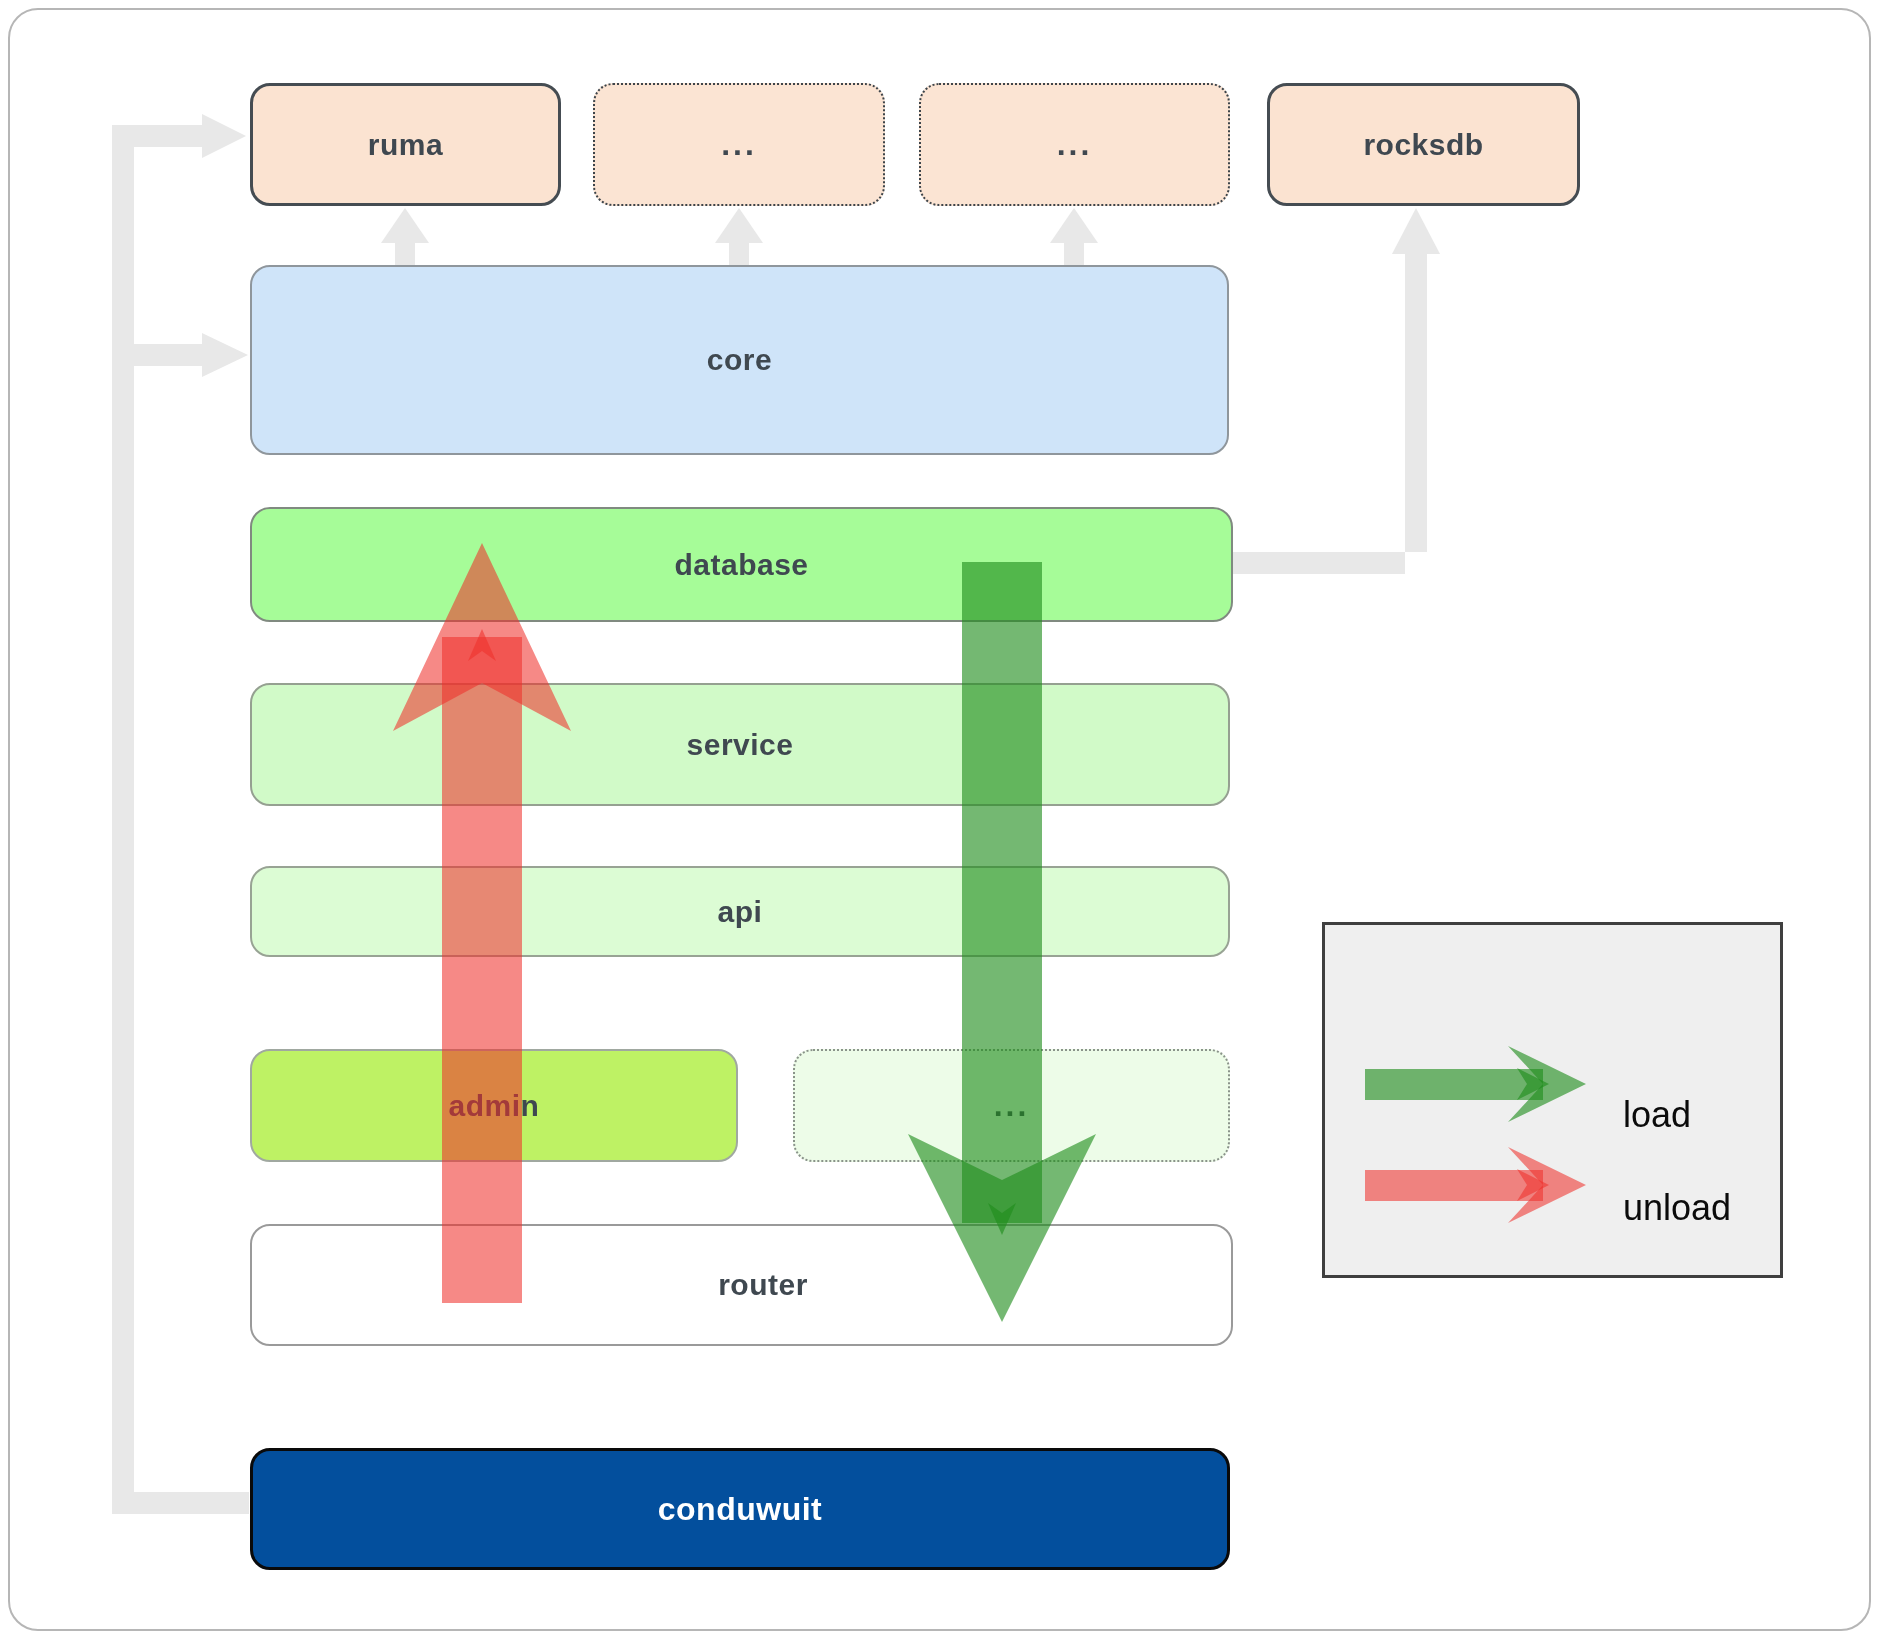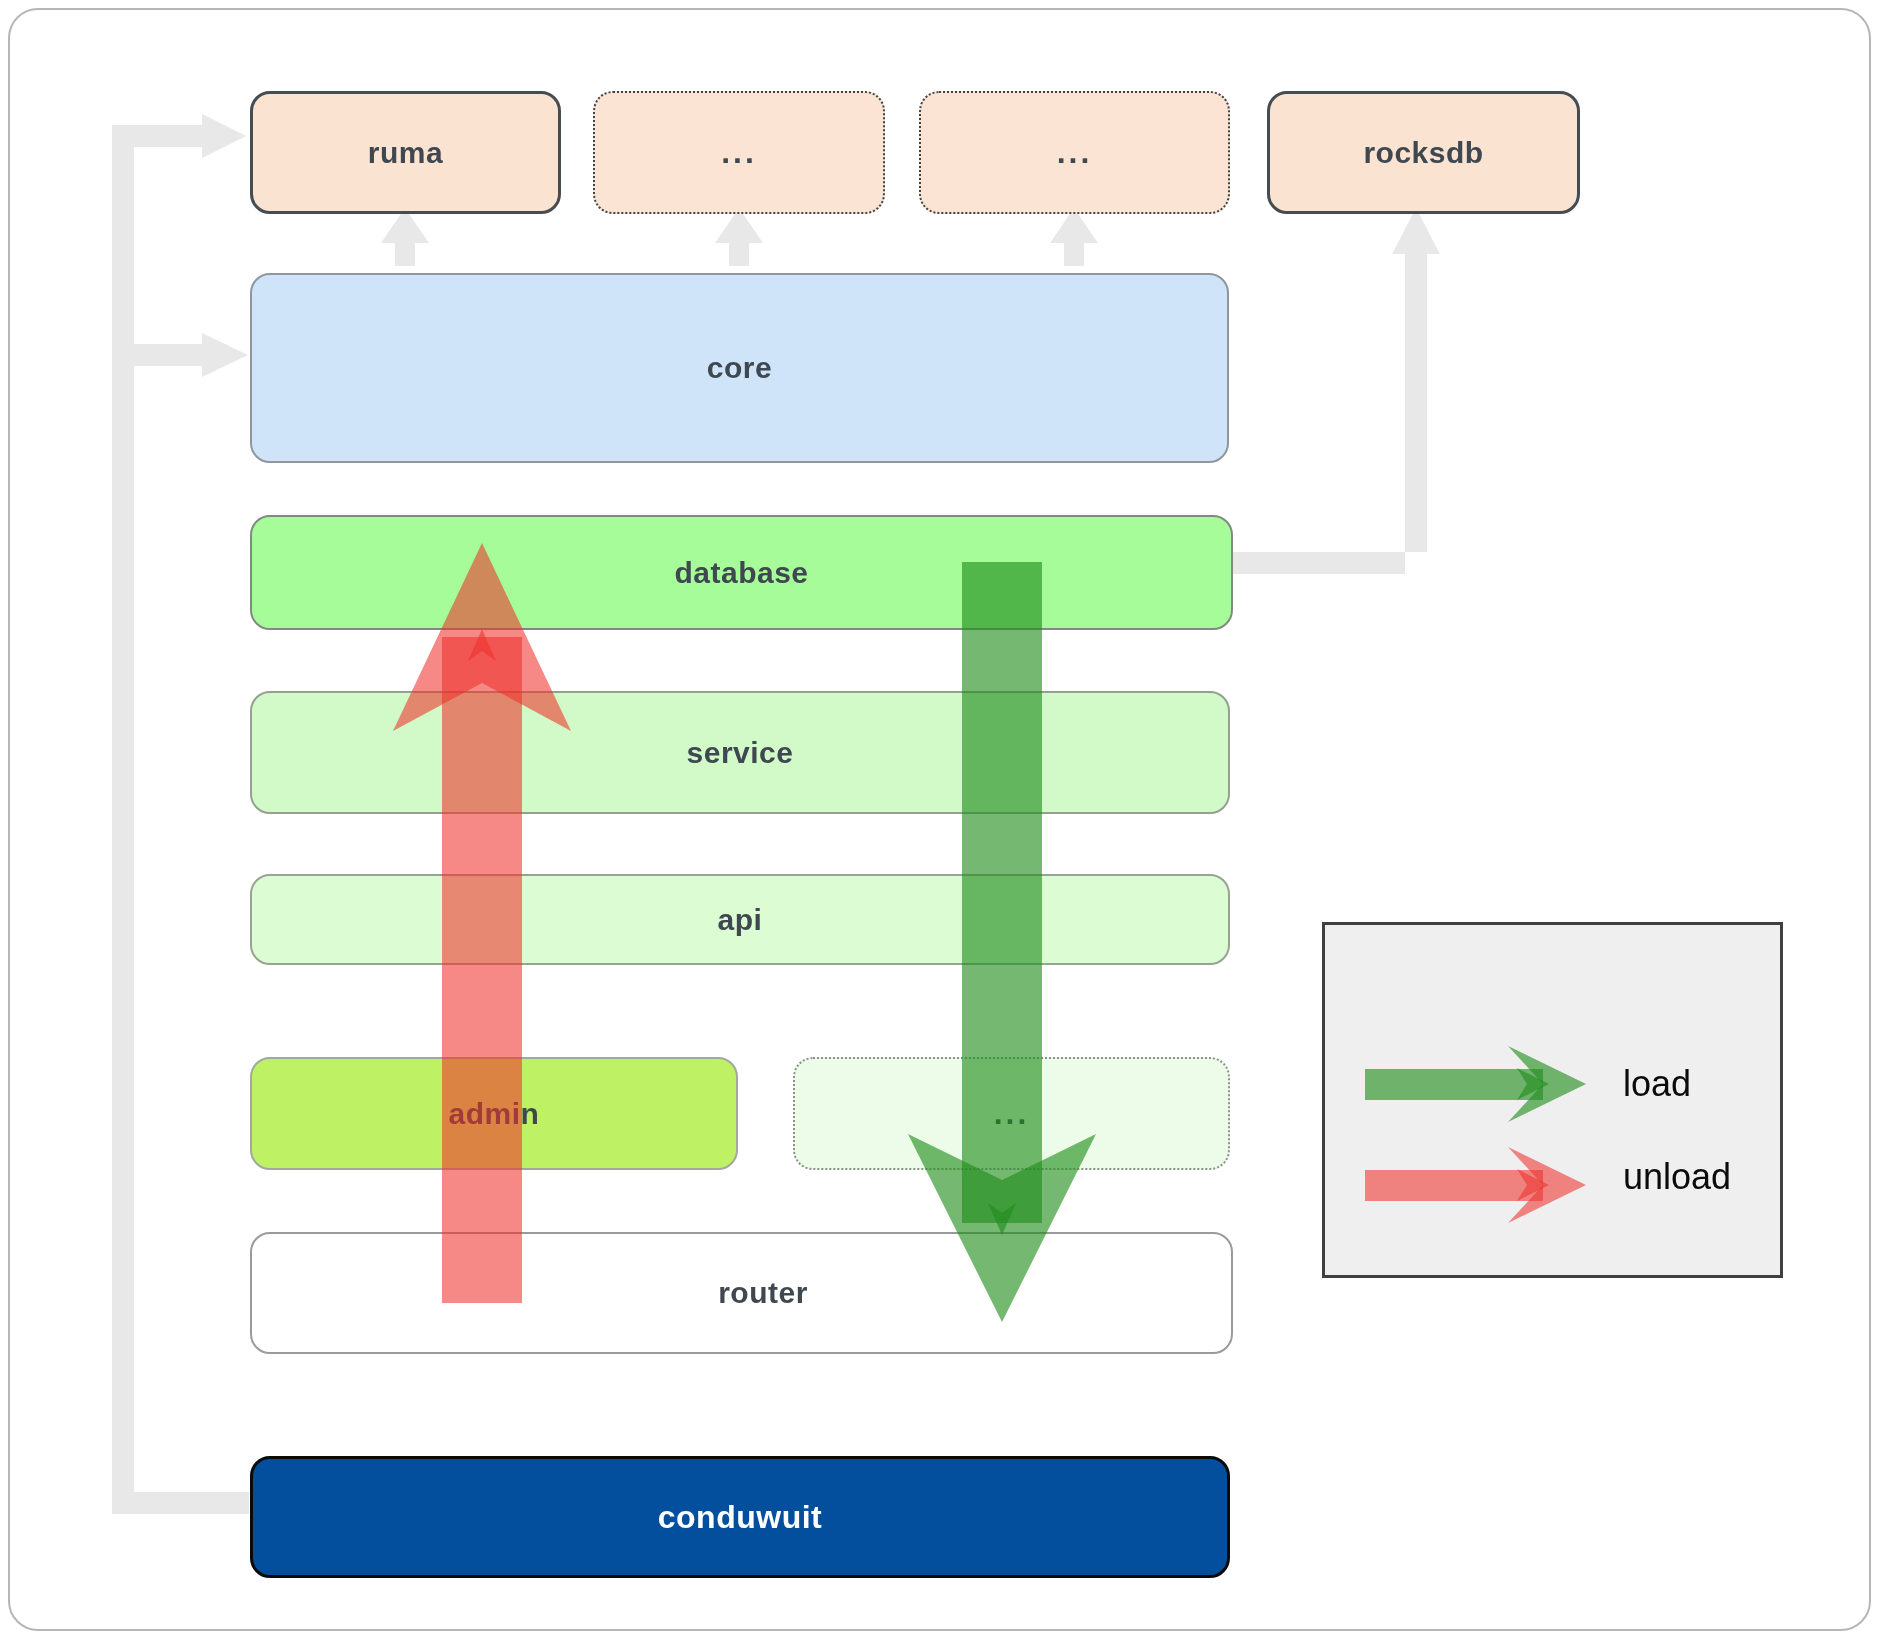--- a/index.html
+++ b/index.html
@@ -32,21 +32,20 @@
     position: absolute;
     box-sizing: border-box;
     border-radius: 20px;
     display: flex;
     align-items: center;
     justify-content: center;
     font-size: 30px;
     font-weight: 600;
     color: #3f4850;
     letter-spacing: 0.5px;
-    margin-top: 8px;
   }
   .node.dots { font-size: 32px; letter-spacing: 3px; }
 
   .n-ruma        { left: 250px; top: 83px;  width: 311px; height: 123px; background:#fbe3d1; border: 3px solid #454c52; }
   .n-dep-a       { left: 593px; top: 83px;  width: 292px; height: 123px; background:#fbe4d3; border: 2px dotted #3d444a; }
   .n-dep-b       { left: 919px; top: 83px;  width: 311px; height: 123px; background:#fbe4d3; border: 2px dotted #3d444a; }
   .n-rocksdb     { left: 1267px; top: 83px; width: 313px; height: 123px; background:#fbe3d1; border: 3px solid #454c52; }
   .n-core        { left: 250px; top: 265px; width: 979px; height: 190px; background:#cfe4f9; border: 2px solid #8f969c; }
   .n-database    { left: 250px; top: 507px; width: 983px; height: 115px; background:#a6fc98; border: 2px solid #808a80; }
   .n-service     { left: 250px; top: 683px; width: 980px; height: 123px; background:#d1fac8; border: 2px solid #95a091; }
@@ -73,20 +72,21 @@
     color: #0b0b0b;
     letter-spacing: 1px;
   }
   #legend svg { position: absolute; left: 0; top: 0; width: 461px; height: 356px; pointer-events: none; }
   #legend .legend-label {
     position: absolute;
     left: 298px;
     font-size: 36px;
     color: #0b0b0b;
     transform: translateY(-50%);
+    margin-top: 31px;
   }
   .lbl-load   { top: 159px; }
   .lbl-unload { top: 252px; }
 </style>
 </head>
 <body>
 
 <div id="canvas">
 
   <div id="frame"></div>

